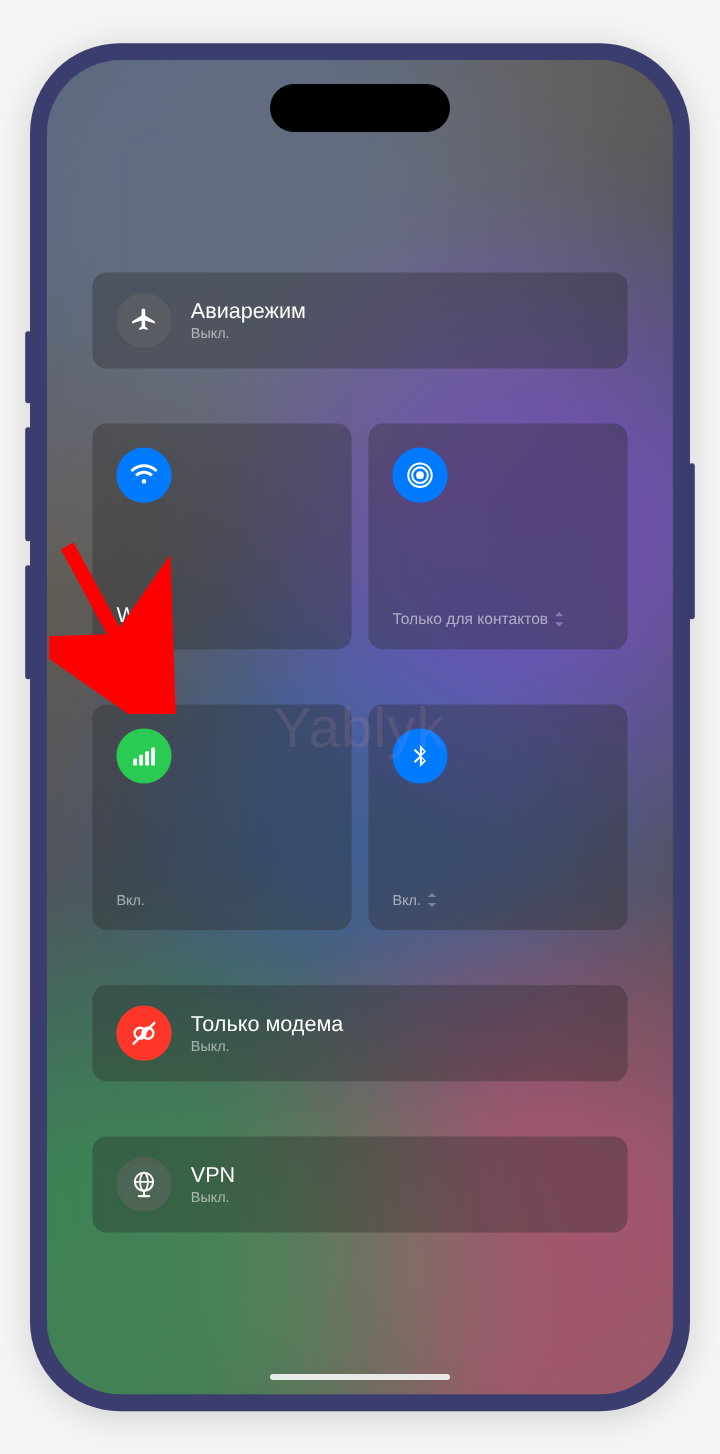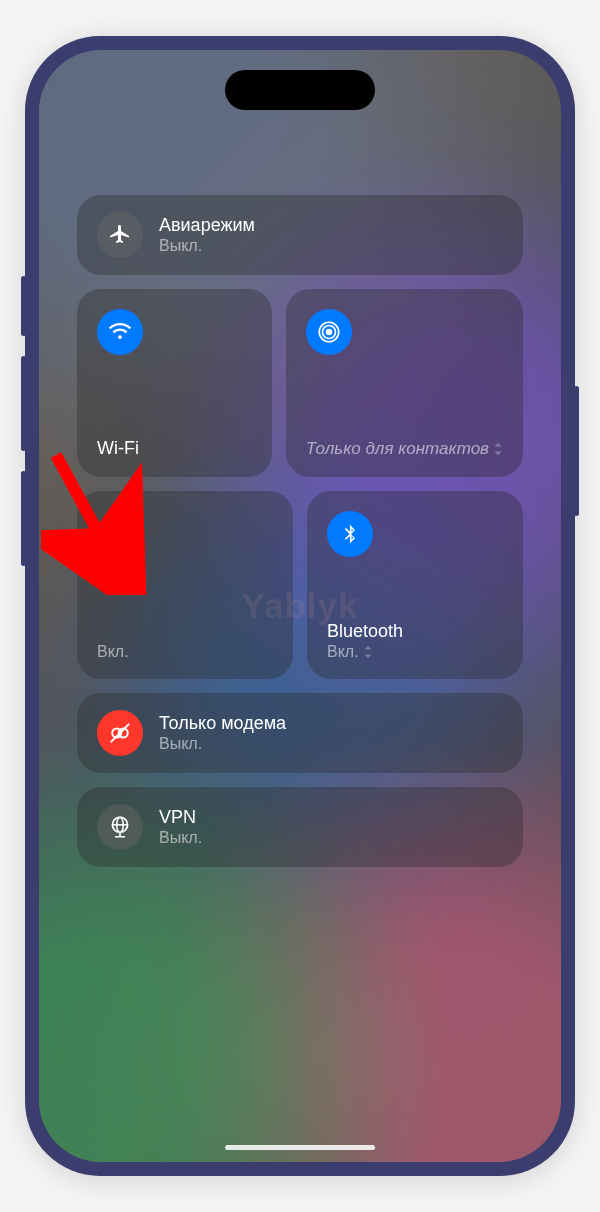--- a/index.html
+++ b/index.html
@@ -56,23 +56,24 @@
     position: relative;
     padding: 145px 38px 0 38px;
     display: flex;
     flex-direction: column;
     gap: 14px;
     z-index: 5;
   }
 
   .tile {
     background: rgba(40,40,40,0.35);
-    border-radius: 24px;
+    border-radius: 12px;
     position: relative;
     color: #fff;
+    margin-top: 32px;
   }
   .tile.wide {
     display:flex; align-items:center;
     padding: 14px 20px;
     gap: 16px;
     height: 80px;
   }
   .row { display:flex; gap:14px; }
   .tile.sq {
     flex:1;
@@ -88,33 +89,33 @@
     display:flex; align-items:center; justify-content:center;
     flex: 0 0 46px;
   }
   .ibtn.dark  { background: rgba(100,100,100,0.5); }
   .ibtn.blue  { background: #0a7aff; }
   .ibtn.green { background: #34c759; }
   .ibtn.red   { background: #ff3b30; }
 
   .labels { display:flex; flex-direction:column; gap:1px; min-width:0; }
   .title { font-size: 18px; font-weight: 500; color:#fff; white-space:nowrap; }
-  .sub   { font-size: 16px; font-weight: 400; color: rgba(255,255,255,0.55); white-space:nowrap; display:flex; align-items:center; gap:4px;}
-  .sub.small { font-size: 17px; font-style: italic; }
+  .sub   { font-size: 12px; font-weight: 400; color: rgba(255,255,255,0.55); white-space:nowrap; display:flex; align-items:center; gap:4px;}
+  .sub.small { font-size: 13px; }
   .chev { font-size:11px; opacity:0.55; }
 
   .home-bar {
     position:absolute; bottom:12px; left:50%; transform:translateX(-50%);
     width:150px; height:5px; background:rgba(255,255,255,0.85);
     border-radius:3px; z-index:10;
   }
 
   .watermark {
     position:absolute; top:50%; left:50%; transform:translate(-50%,-50%);
-    font-size:35px; font-weight:700;
+    font-size:47px; font-weight:400;
     color: rgba(200,150,150,0.15);
     z-index: 6; pointer-events:none;
     letter-spacing:1px;
   }
 
   .arrow-annot {
     position:absolute;
     left: 2px; top: 395px;
     z-index: 60;
     pointer-events:none;
@@ -197,21 +198,20 @@
             <span class="sub">Вкл.</span>
           </div>
         </div>
         <div class="tile sq">
           <div class="ibtn blue">
             <svg width="24" height="24" viewBox="0 0 24 24">
                 <path class="icon-white" d="M12 2v8.6L7.4 6 6 7.4 11.6 13 6 18.6 7.4 20 12 15.4V24l6-6-4.6-4.6L18 8.8 12 2zm2 4.8l2 2-2 2V6.8zm0 8.8l2 2-2 2v-4z" transform="scale(0.85) translate(2 1)"></path>
               </svg>
           </div>
           <div class="labels">
-            <span class="title">Bluetooth</span>
             <span class="sub">
               <span>Вкл.</span>
               <svg class="chev" width="10" height="12" viewBox="0 0 10 12">
                   <path fill="rgba(255,255,255,0.55)" d="M5 0L1.5 3.5h7L5 0zm0 12l3.5-3.5h-7L5 12z"></path>
                 </svg>
             </span>
           </div>
         </div>
       </div>
 

